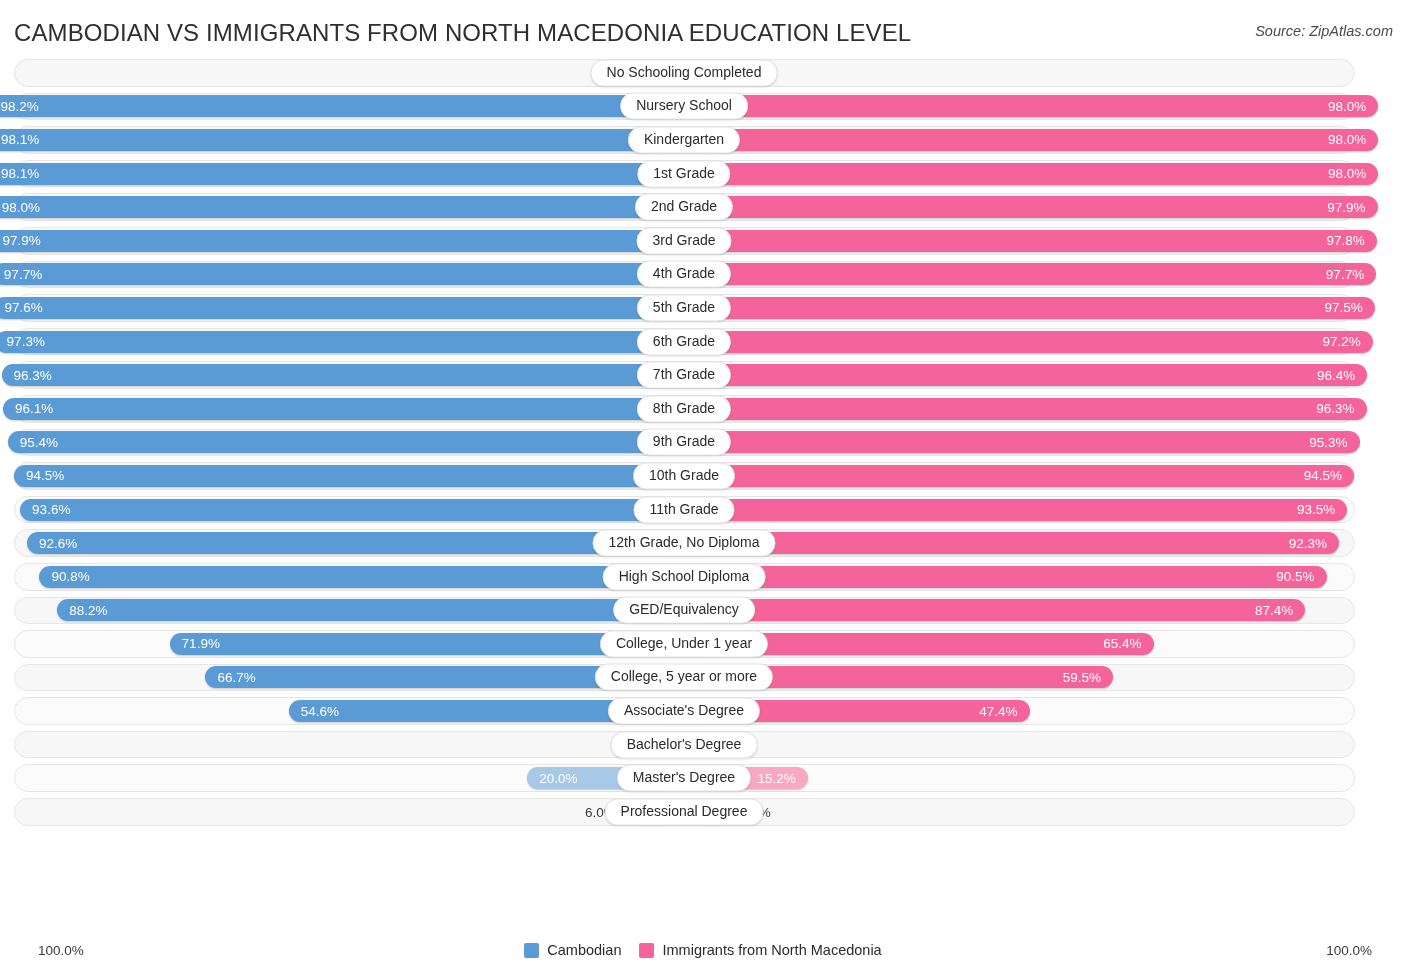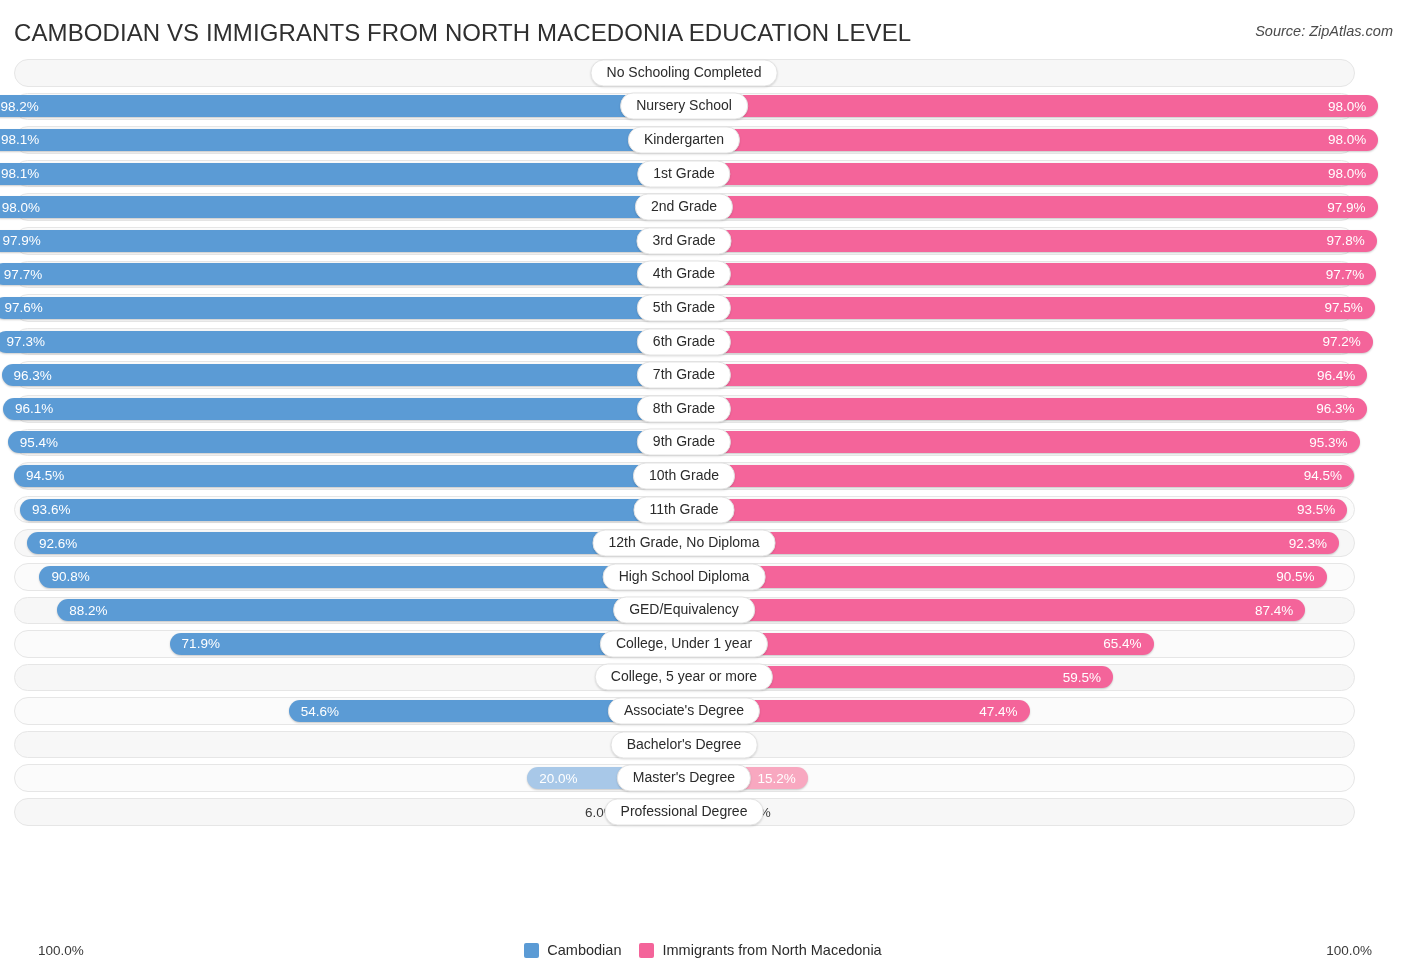--- a/index.html
+++ b/index.html
@@ -363,20 +363,23 @@
       <div class="bar left" style="width: 495.391px; background: rgb(91, 155, 213);">
         <span class="val">71.9%</span>
       </div>
       <div class="bar right" style="width: 450.606px; background: rgb(244, 100, 154);">
         <span class="val">65.4%</span>
       </div>
       <div class="pill">College, Under 1 year</div>
     </div>
     <div class="row">
       <div class="row-track"></div>
+      <div class="bar left" style="width: 459.563px; background: rgb(91, 155, 213);">
+        <span class="val">66.7%</span>
+      </div>
       <div class="bar right" style="width: 409.955px; background: rgb(244, 100, 154);">
         <span class="val">59.5%</span>
       </div>
       <div class="pill">College, 5 year or more</div>
     </div>
     <div class="row alt">
       <div class="row-track"></div>
       <div class="bar left" style="width: 376.194px; background: rgb(91, 155, 213);">
         <span class="val">54.6%</span>
       </div>

